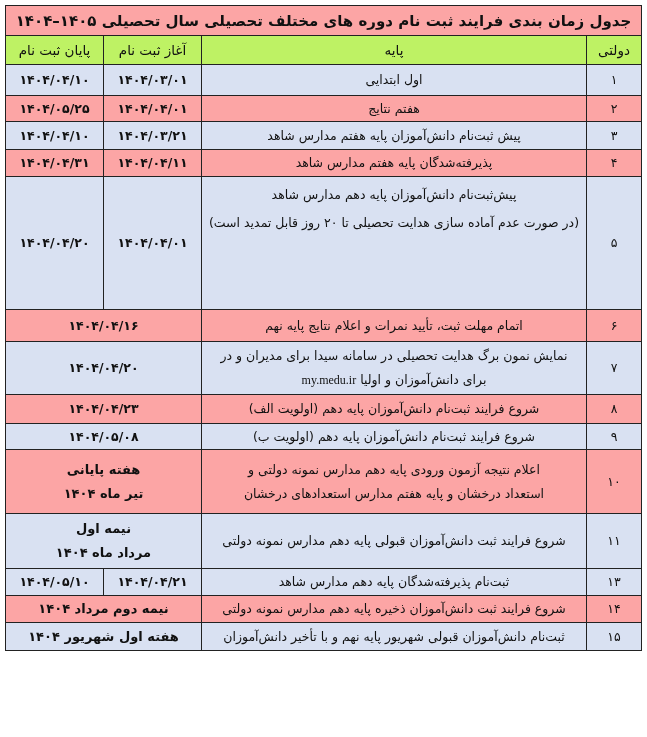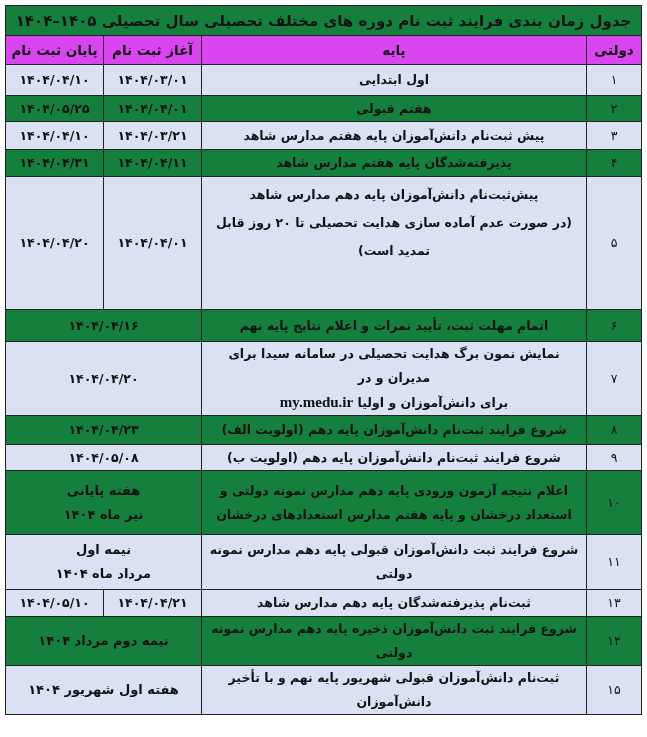--- a/index.html
+++ b/index.html
@@ -1,29 +1,29 @@
 <!DOCTYPE html>
 <html><head>
 <meta charset="utf-8">
 <style>
   html,body{margin:0;padding:0;background:#fff;}
   body{width:647px;height:737px;overflow:hidden;font-family:"DejaVu Sans",sans-serif;}
   .wrap{position:absolute;left:5px;top:5px;width:636px;}
   table{border-collapse:collapse;width:636px;direction:rtl;table-layout:fixed;}
   td,th{border:1.5px solid #222;text-align:center;vertical-align:middle;padding:0 4px;color:#111;}
-  .title{background:#15803d;font-weight:bold;font-size:15px;height:29px;}
-  th{background:#d946ef;font-weight:bold;font-size:13.5px;height:28px;}
+  .title{background:#fca5a5;font-weight:bold;font-size:15px;height:29px;}
+  th{background:#bef264;font-weight:normal;font-size:13.5px;height:28px;}
   td{font-size:12.5px;line-height:24px;}
   td.num{font-size:12.5px;}
   td.date{font-size:12.5px;font-weight:bold;margin-top:16px;}
-  td.desc{font-size:12.5px;font-weight:bold;}
+  td.desc{font-size:12.5px;}
   tr.blue td{background:#d9e1f2;}
-  tr.white td{background:#15803d;}
+  tr.white td{background:#fca5a5;}
   .bold{font-weight:bold;font-size:13px;}
-  .link{font-family:"Liberation Serif",serif;font-size:15px;}
+  .link{font-family:"Liberation Serif",serif;font-size:12px;}
 </style>
 </head>
 <body>
 
 <div class="wrap">
 <table>
   <colgroup>
     <col style="width:55px">
     <col style="width:385px">
     <col style="width:98px">
@@ -42,21 +42,21 @@
 
   <tr class="blue" style="height:31px">
     <td class="num">۱</td>
     <td class="desc">اول ابتدایی</td>
     <td class="date">۱۴۰۴/۰۳/۰۱</td>
     <td class="date">۱۴۰۴/۰۴/۱۰</td>
   </tr>
 
   <tr class="white" style="height:26px">
     <td class="num">۲</td>
-    <td class="desc">هفتم قبولی</td>
+    <td class="desc">هفتم نتایج</td>
     <td class="date">۱۴۰۴/۰۴/۰۱</td>
     <td class="date">۱۴۰۴/۰۵/۲۵</td>
   </tr>
 
   <tr class="blue" style="height:28px">
     <td class="num">۳</td>
     <td class="desc">پیش ثبت‌نام دانش‌آموزان پایه هفتم مدارس شاهد</td>
     <td class="date">۱۴۰۴/۰۳/۲۱</td>
     <td class="date">۱۴۰۴/۰۴/۱۰</td>
   </tr>

